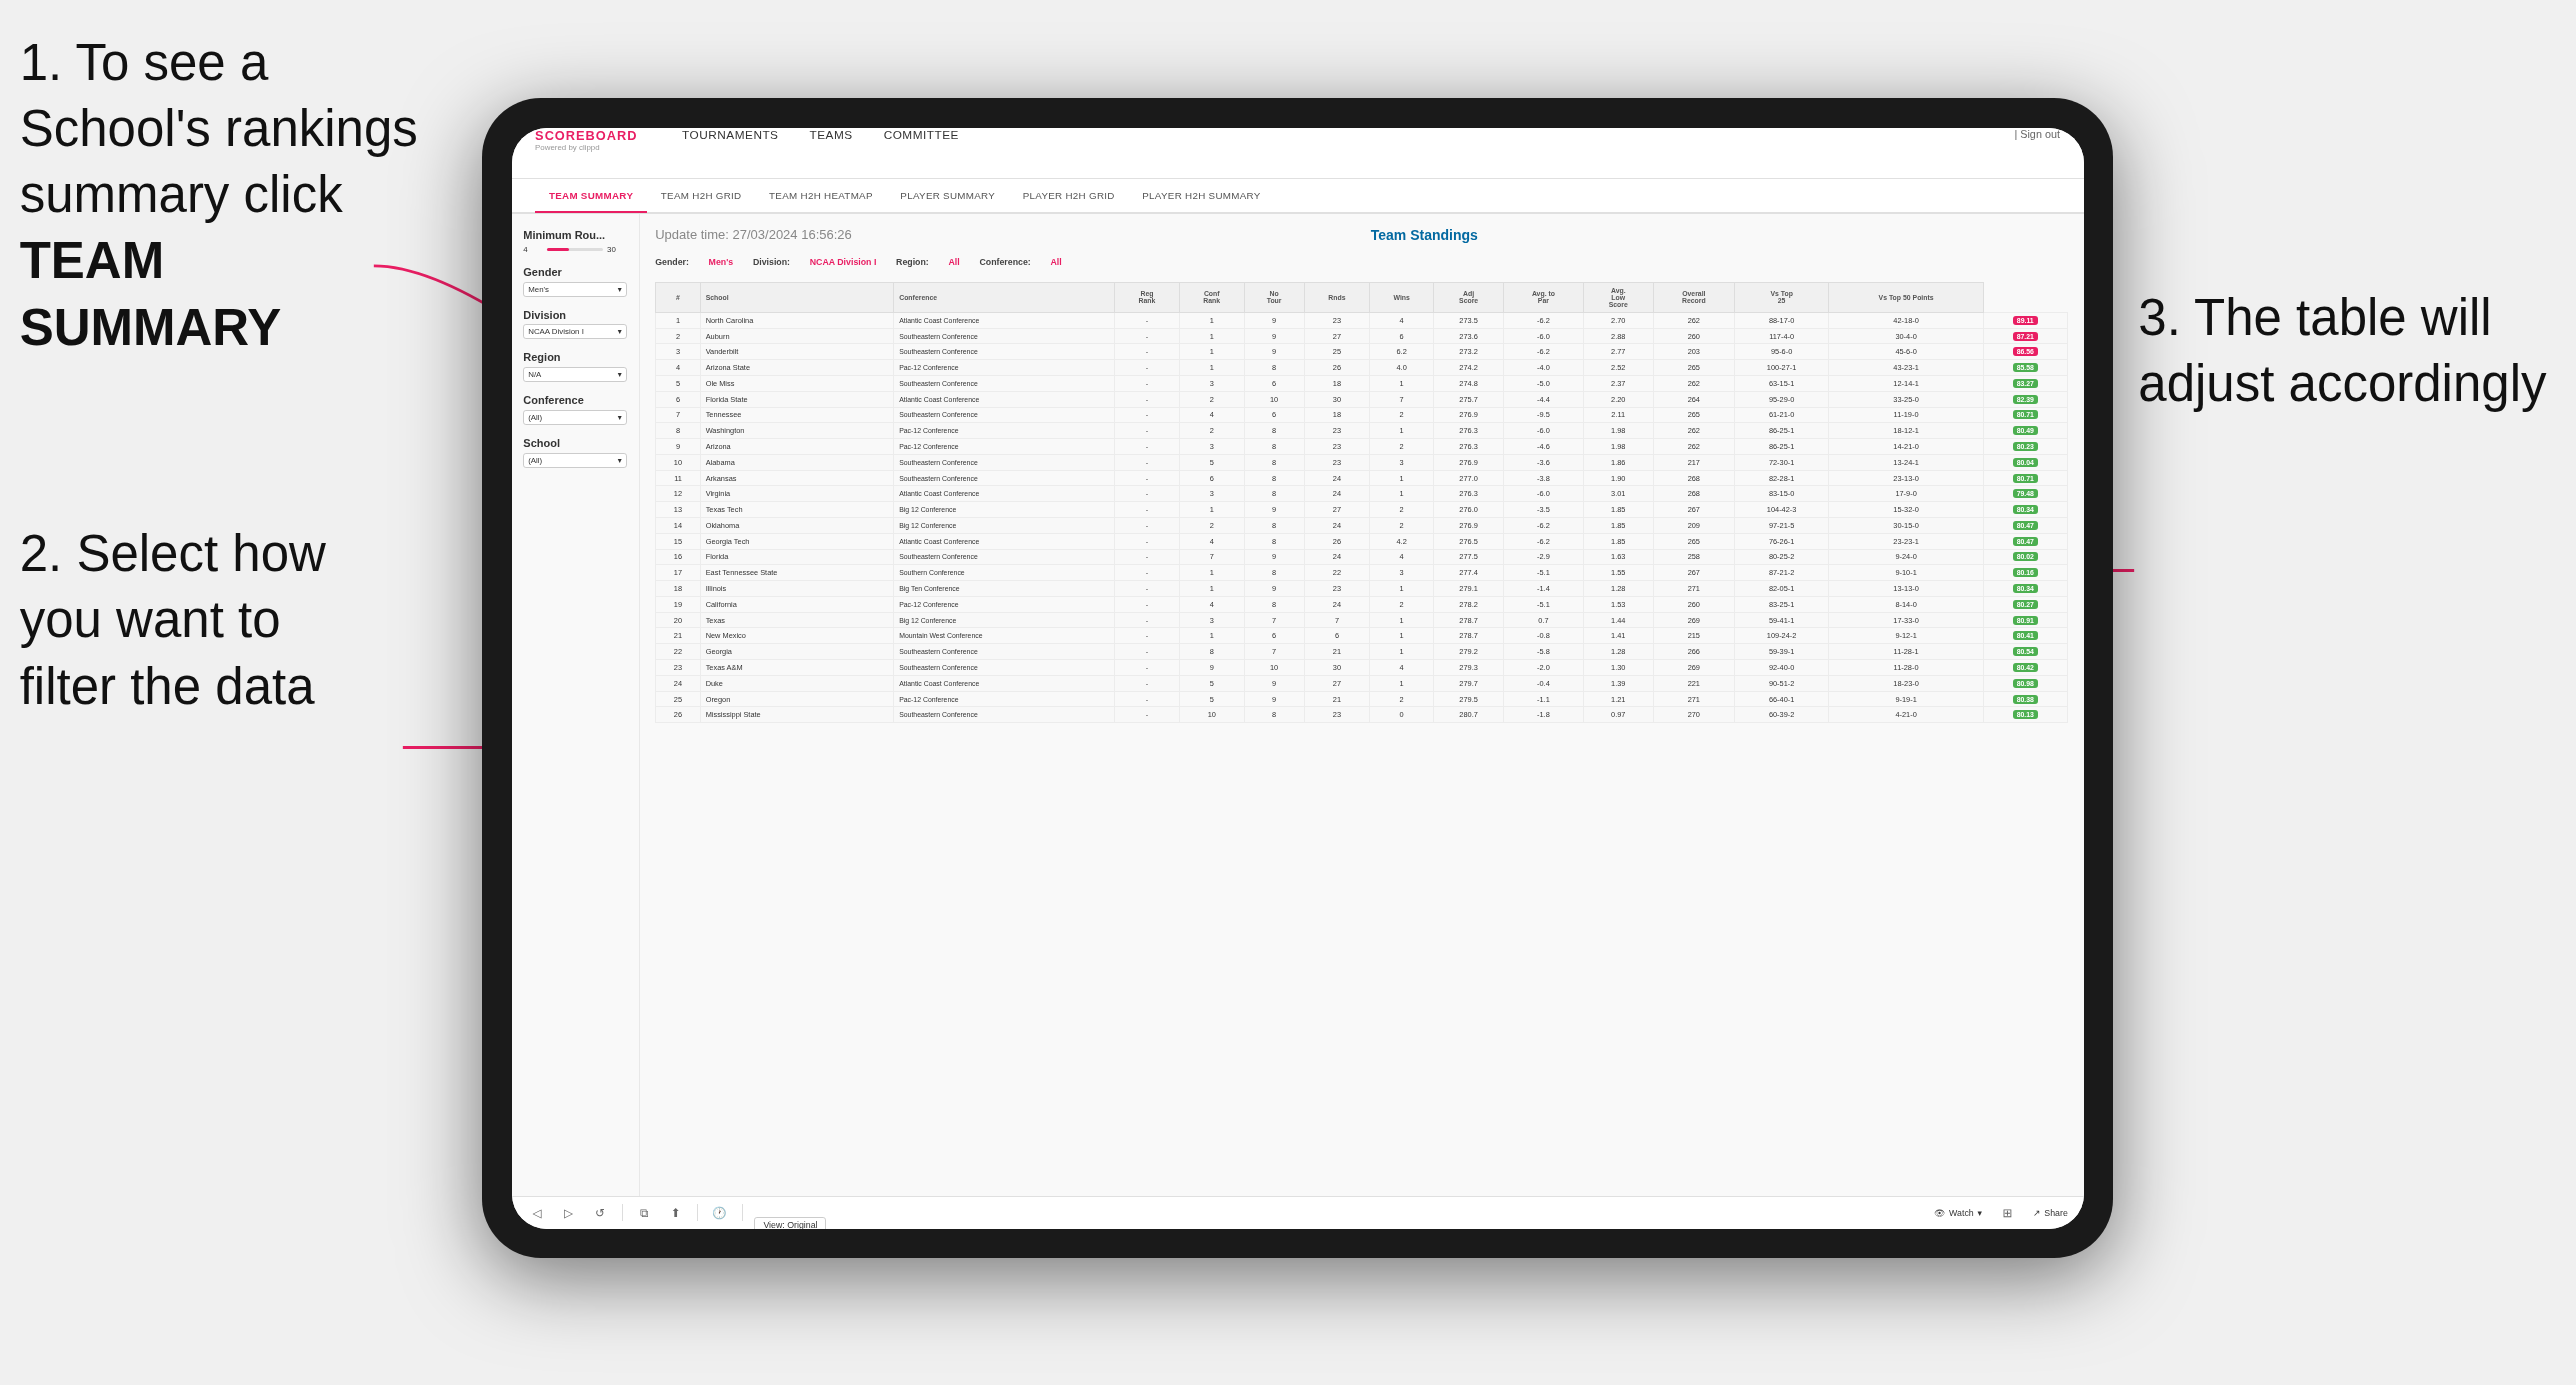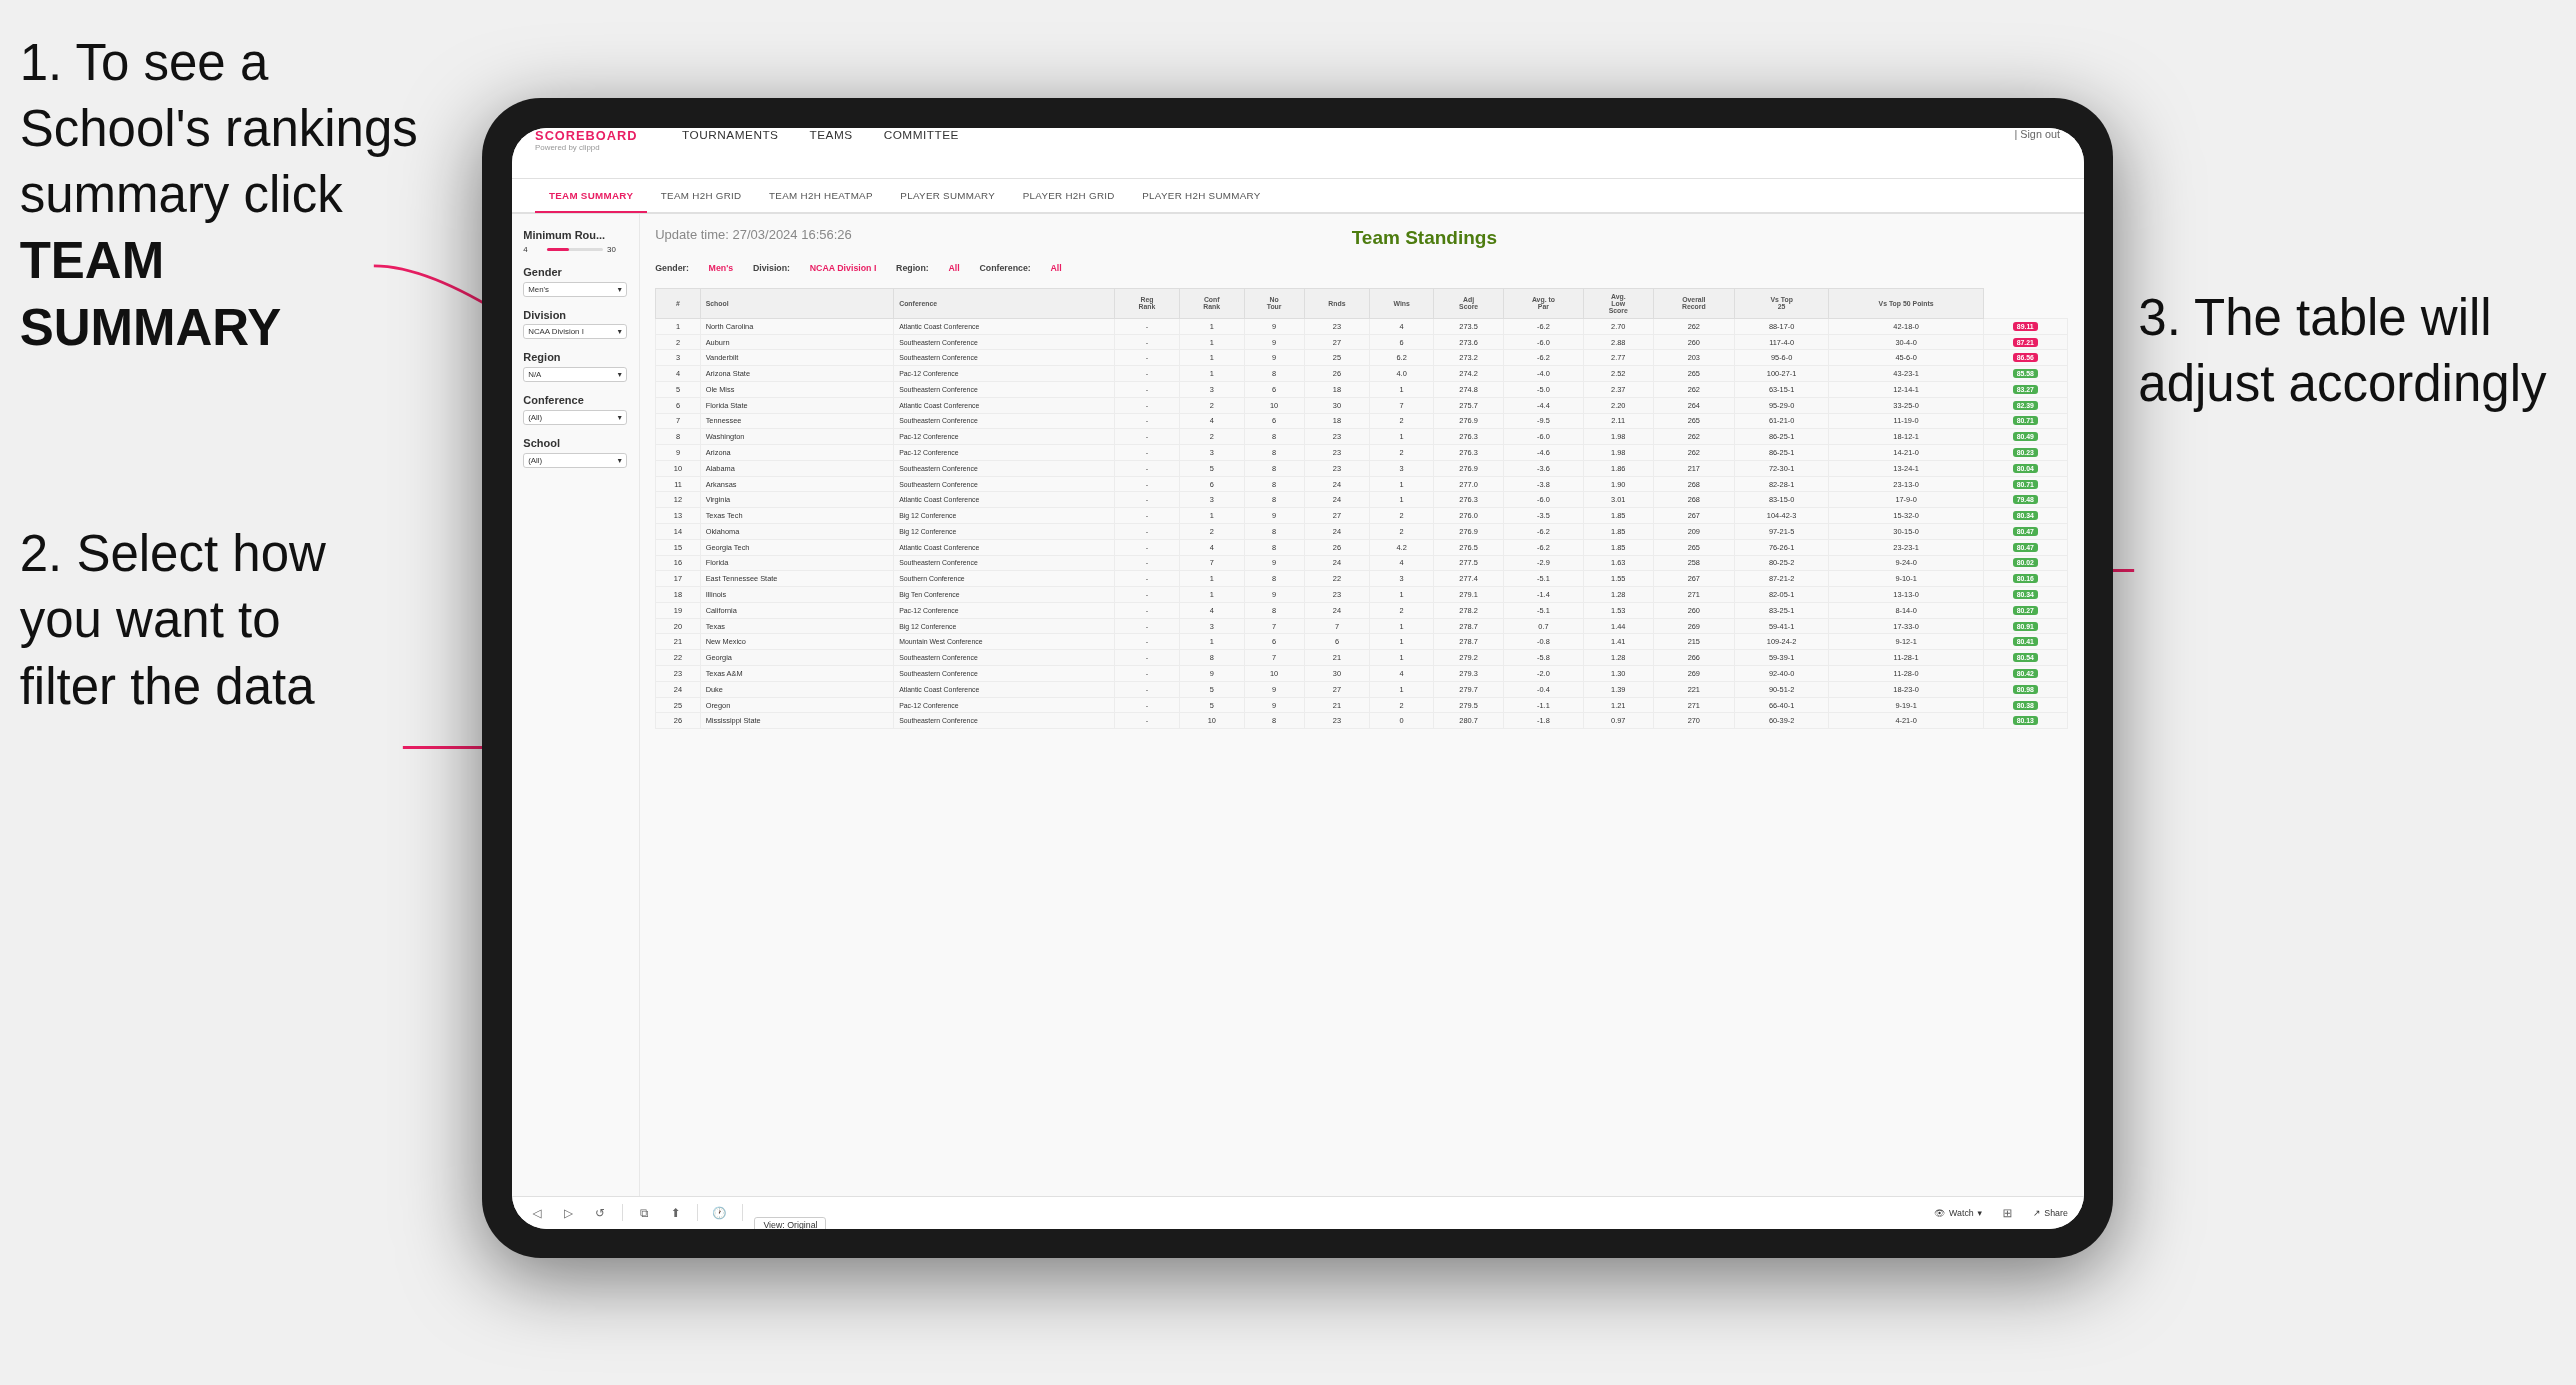--- a/index.html
+++ b/index.html
@@ -235,23 +235,23 @@
       align-items: center;
     }
 
     
     .table-area {
       flex: 1;
       padding: 13.8px 15.7px;
       overflow: auto;
     }
     .page-title {
-      font-size: 19px;
+      font-size: 14px;
       font-weight: 700;
-      color: #4d7c0f;
+      color: #0369a1;
       margin-bottom: 7.9px;
       margin-left: 8px;
     }
     .filter-bar {
       display: flex;
       gap: 19.7px;
       align-items: flex-start;
       margin-bottom: 15px;
       font-size: 8.8px;
       color: #444;

